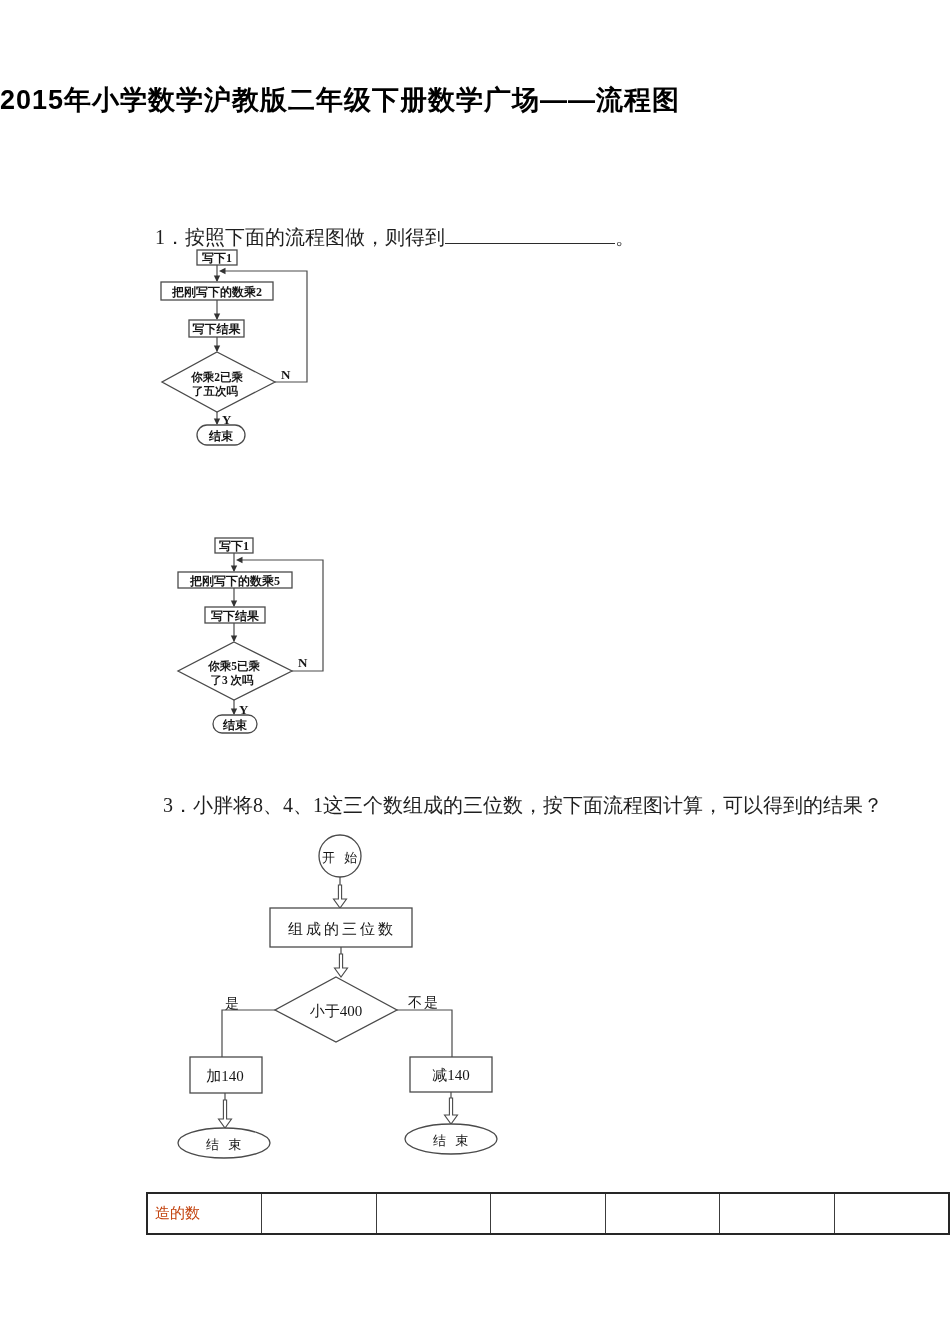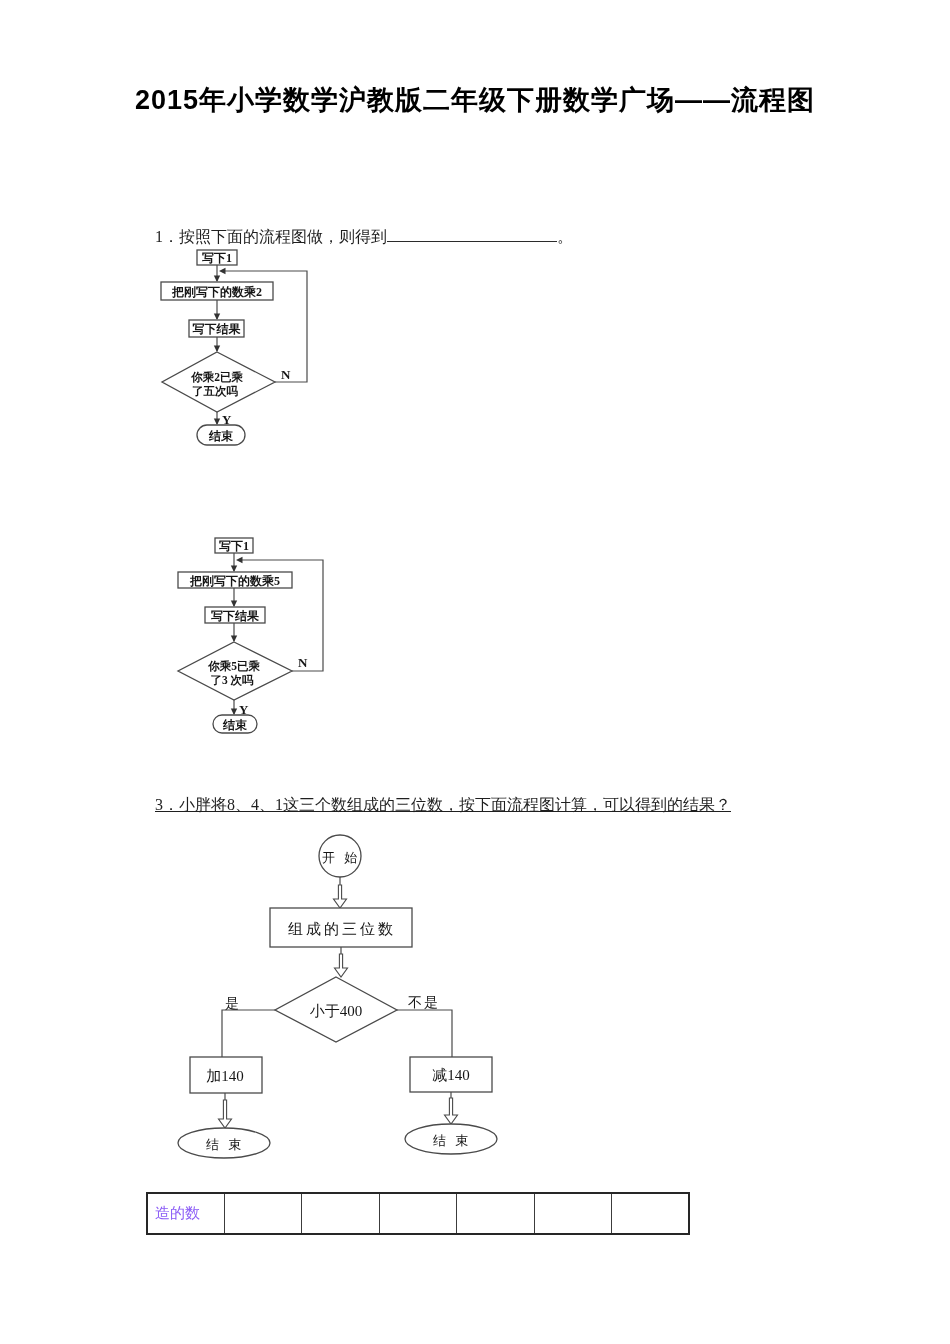--- a/index.html
+++ b/index.html
@@ -2,25 +2,25 @@
 <html><head>
 <meta charset="utf-8">
 <style>
   html,body{margin:0;padding:0;background:#ffffff;}
   #page{
     position:relative;width:950px;height:1344px;background:#ffffff;overflow:hidden;
     font-family:"Liberation Serif","DejaVu Serif",serif;color:#1b1b1b;
   }
   .abs{position:absolute;}
   #doc-title{
-    left:0;top:82px;width:950px;text-align:center;
+    left:0;top:82px;width:950px;
     font-family:"Liberation Sans","DejaVu Sans",sans-serif;
     font-weight:bold;font-size:27px;letter-spacing:1px;color:#000;
   }
-  .question{font-size:16px;line-height:20px;color:#1f1f1f;white-space:nowrap;}
+  .question{font-size:20px;line-height:20px;color:#1f1f1f;white-space:nowrap;}
   .blank-line{
     display:inline-block;width:170px;height:14px;
     border-bottom:1.5px solid #2b2b2b;vertical-align:baseline;
   }
   svg .shape{fill:#ffffff;stroke:#4a4a4a;stroke-width:1.3;}
   svg .cline{fill:none;stroke:#4a4a4a;stroke-width:1.2;}
   svg .ah{fill:#333333;stroke:none;}
   svg .hollow{fill:#ffffff;stroke:#4a4a4a;stroke-width:1.1;}
   svg text{fill:#161616;}
   .fct{
@@ -36,23 +36,23 @@
     font-family:"Liberation Serif","DejaVu Serif",serif;
     font-size:15px;font-weight:400;text-anchor:middle;dominant-baseline:central;
     letter-spacing:3px;
   }
   .fc3t-plain{letter-spacing:0;}
   .fc3-branch{
     font-family:"Liberation Serif","DejaVu Serif",serif;
     font-size:14px;text-anchor:middle;dominant-baseline:central;letter-spacing:2px;
   }
   #answer-table{
-    position:absolute;left:146px;top:1192px;width:544px;height:43px;
+    position:absolute;left:146px;top:1192px;width:804px;height:43px;
     border-collapse:collapse;table-layout:fixed;
-    font-size:15px;color:#8b5cf6;
+    font-size:15px;color:#c2410c;
   }
   #answer-table td{
     border:1.2px solid #3c3c3c;height:20px;padding:0 0 0 7px;
     vertical-align:middle;overflow:hidden;
   }
   #answer-table{border:2px solid #262626;}
 </style>
 </head>
 <body>
 
@@ -112,21 +112,21 @@
     <text class="fct" x="85" y="85.5">写下结果</text>
     <polygon class="shape" points="84,112 142,141 84,170 28,141"></polygon>
     <text class="fct fct-sm" x="84" y="135.5">你乘5已乘</text>
     <text class="fct fct-sm" x="82" y="149.5">了3 次吗</text>
     <text class="yn" x="148" y="132">N</text>
     <text class="yn" x="89" y="179.5">Y</text>
     <rect class="shape" x="63" y="185" width="44" height="18" rx="9" ry="9"></rect>
     <text class="fct" x="85" y="194.5">结束</text>
   </svg>
 
-  <div class="abs question" style="left:155px;top:795px;text-decoration:underline;">
+  <div class="abs question" style="left:163px;top:795px;">
     <span>3．小胖将8、4、1这三个数组成的三位数，按下面流程图计算，可以得到的结果？</span>
   </div>
 
   <svg class="abs" style="left:160px;top:830px;" width="350" height="335" viewBox="0 0 350 335">
 
     <line class="cline" x1="180" y1="47" x2="180" y2="62"></line>
     <polygon class="hollow" points="178.4,55 181.6,55 181.6,69 186.5,69 180,78 173.5,69 178.4,69"></polygon>
     <line class="cline" x1="181" y1="117" x2="181" y2="132"></line>
     <polygon class="hollow" points="179.4,124 182.6,124 182.6,138 187.5,138 181,147 174.5,138 179.4,138"></polygon>
     <polyline class="cline" points="115,180 62,180 62,227"></polyline>

